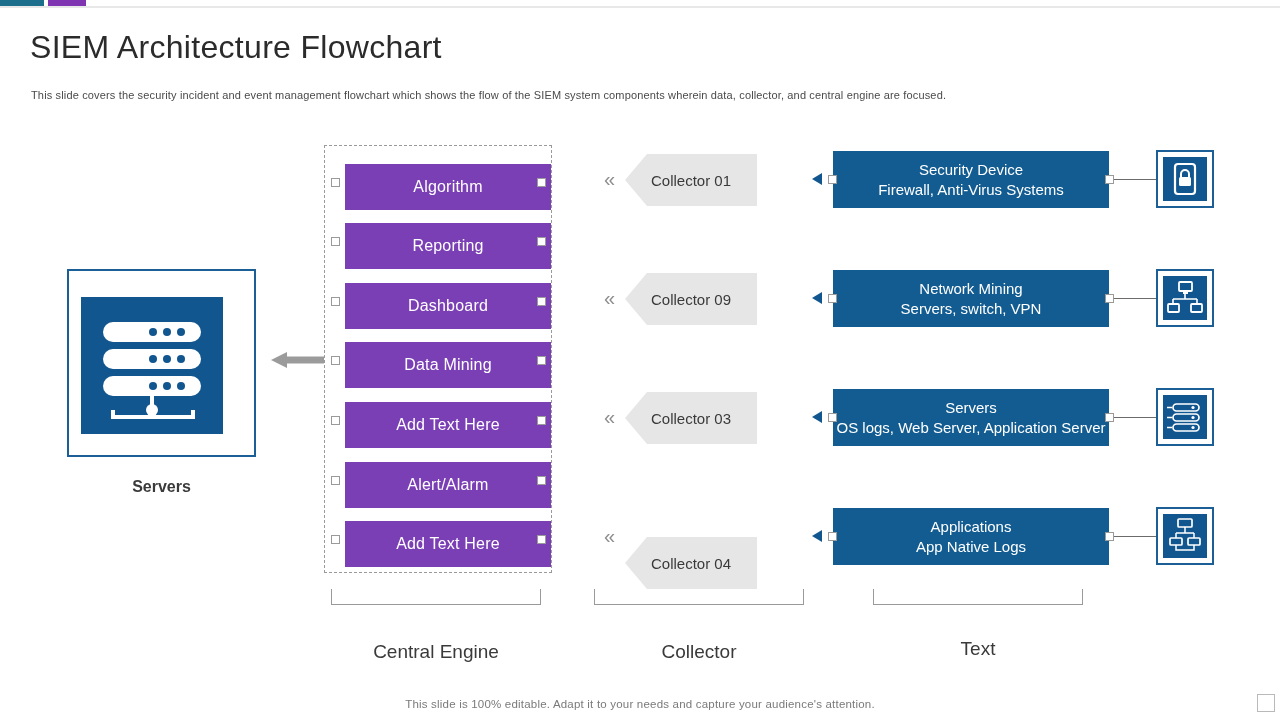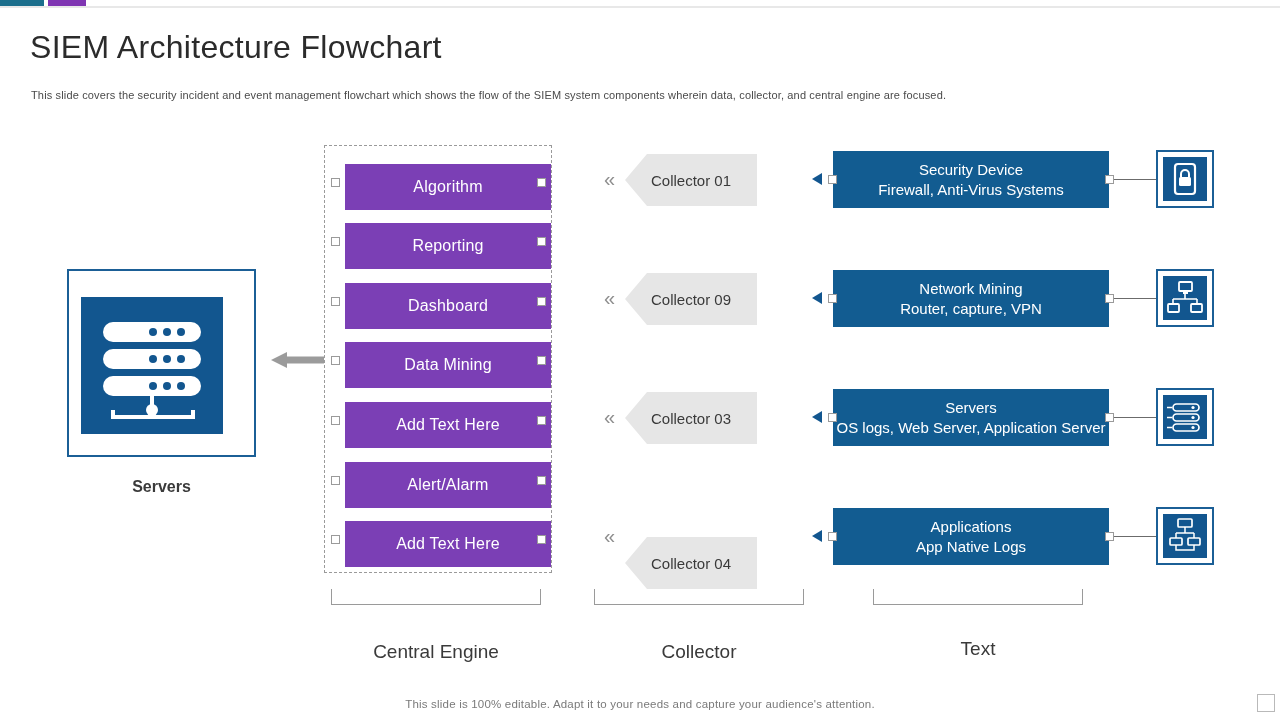--- a/index.html
+++ b/index.html
@@ -333,21 +333,21 @@
       <rect x="16" y="20" width="12" height="9" rx="1.5" fill="#ffffff"></rect>
     </svg>
   </div>
 </div>
 
 <svg class="data-arrow" style="top:292px" viewBox="0 0 14 12">
   <polygon points="0,6 10,0 10,12" fill="#12568f"></polygon>
 </svg>
 <div class="data-box" style="top:270px">
   <div class="data-title">Network Mining</div>
-  <div class="data-sub">Router,  capture, VPN</div>
+  <div class="data-sub">Servers,  switch, VPN</div>
 </div>
 <div class="conn-sq" style="left:828px; top:294px"></div>
 <div class="conn-sq" style="left:1105px; top:294px"></div>
 <div class="icon-connector" style="left:1114px; top:298px; width:42px"></div>
 <div class="icon-frame" style="top:269px">
   <div class="icon-inner">
     <svg width="44" height="44" viewBox="0 0 44 44">
       <rect x="16" y="6" width="13" height="9" rx="1" fill="none" stroke="#ffffff" stroke-width="1.8"></rect>
       <rect x="20" y="15" width="5" height="3" fill="#ffffff"></rect>
       <path d="M22 18 v5 M10 23 h24 M10 23 v5 M34 23 v5" stroke="#ffffff" stroke-width="1.6" fill="none"></path>

